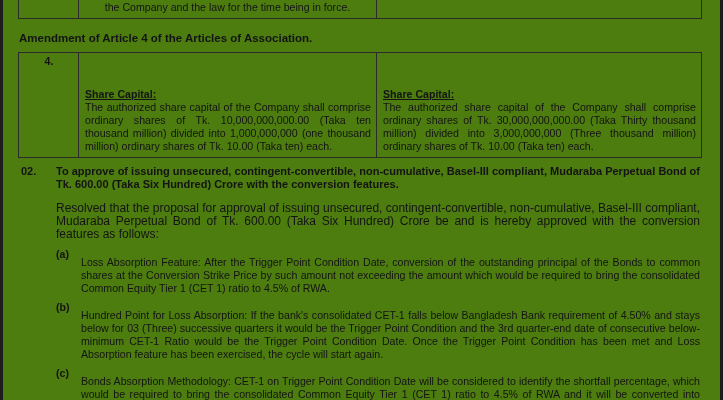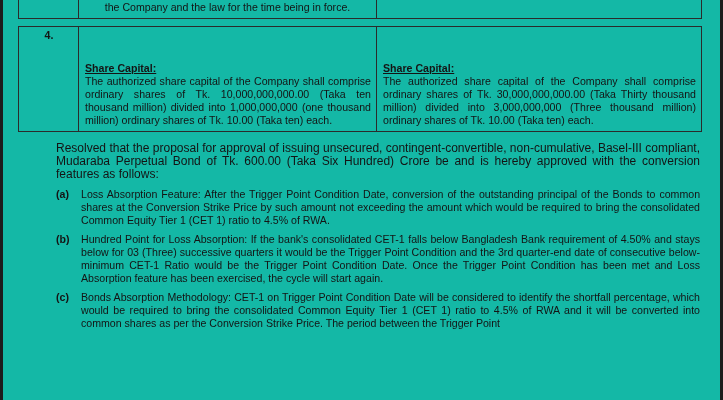--- a/index.html
+++ b/index.html
@@ -1,21 +1,21 @@
 <!DOCTYPE html>
 <html><head>
 <meta charset="utf-8">
 <style>
   * { margin:0; padding:0; box-sizing:border-box; }
   html,body { background:#ffffff; }
   body { width:723px; height:400px; overflow:hidden; }
   .page {
     position:relative;
     width:723px; height:400px;
-    background:#14b8a6;
+    background:#4d7c0f;
     overflow:hidden;
     font-family:"Liberation Sans", sans-serif;
     color:#141414;
     border-left:3px solid #1c1c1c;
     border-right:3px solid #1c1c1c;
   }
   table { border-collapse:collapse; table-layout:fixed; width:683px; margin-left:15px; }
   td, th { border:1px solid #2b2b2b; font-size:10.6px; line-height:13px; }
   .top-table td { border-top:none; height:18px; vertical-align:top; padding-top:1px; }
   .top-table .cell-mid { text-align:center; }
@@ -33,21 +33,21 @@
   .cell-title { font-weight:bold; text-decoration:underline;margin-top:33px; }
   .cell-text { text-align:justify; }
   .b { font-weight:normal; }
   .item-head { display:flex; margin:7px 20px 0 18px; }
   .item-number { width:35px; flex:0 0 35px; font-weight:bold; font-size:11px; line-height:13.5px; }
   .item-title { flex:1; font-weight:bold; font-size:11px; line-height:13.5px; text-align:justify; }
   .resolution { margin:10px 20px 0 53px; font-size:12px; line-height:13px; text-align:justify; }
   .features { margin:7px 20px 0 53px; }
   .feature { display:flex; margin-top:6px; }
   .feature-label { width:25px; flex:0 0 25px; font-weight:bold; font-size:10.6px; line-height:13px; }
-  .feature-text { flex:1; font-size:10.6px; line-height:13px; text-align:justify; }
+  .feature-text { flex:1; font-size:10.6px; line-height:13px; text-align:justify;margin-top:8px; }
 </style>
 </head>
 <body>
 
 <div class="page">
 
   <table class="top-table">
     <colgroup>
         <col style="width:60px">
         <col style="width:298px">
@@ -55,20 +55,21 @@
       </colgroup>
     <tbody>
         <tr>
       <td></td>
       <td class="cell-mid">the Company and the law for the time being in force.</td>
       <td></td>
     </tr>
   </tbody>
     </table>
 
+  <div class="amend-heading">Amendment of Article 4 of the Articles of Association.</div>
 
   <table class="amend-table">
     <colgroup>
         <col style="width:60px">
         <col style="width:298px">
         <col style="width:325px">
       </colgroup>
     <tbody>
     <tr>
       <td class="cell-article-no">4.</td>
@@ -83,20 +84,24 @@
         <div class="cell-title">Share Capital:</div>
         <div class="cell-text">
           <span>The authorized share capital of the Company shall comprise ordinary shares of</span>
           <span class="b">Tk. 30,000,000,000.00 (Taka Thirty thousand million) divided into 3,000,000,000 (Three thousand million) ordinary shares of Tk. 10.00 (Taka ten) each.</span>
         </div>
       </td>
     </tr>
   </tbody>
     </table>
 
+  <div class="item-head">
+    <div class="item-number">02.</div>
+    <div class="item-title">To approve of issuing unsecured, contingent-convertible, non-cumulative, Basel-III compliant, Mudaraba Perpetual Bond of Tk. 600.00 (Taka Six Hundred) Crore with the conversion features.</div>
+  </div>
 
   <div class="resolution">Resolved that the proposal for approval of issuing unsecured, contingent-convertible, non-cumulative, Basel-III compliant, Mudaraba Perpetual Bond of Tk. 600.00 (Taka Six Hundred) Crore be and is hereby approved with the conversion features as follows:</div>
 
   <div class="features">
     <div class="feature">
       <div class="feature-label">(a)</div>
       <div class="feature-text">
         <span class="b">Loss Absorption Feature:</span>
         <span>After the Trigger Point Condition Date, conversion of the outstanding principal of the Bonds to common shares at the Conversion Strike Price by such amount not exceeding the amount which would be required to bring the consolidated Common Equity Tier 1 (CET 1) ratio to 4.5% of RWA.</span>
       </div>

